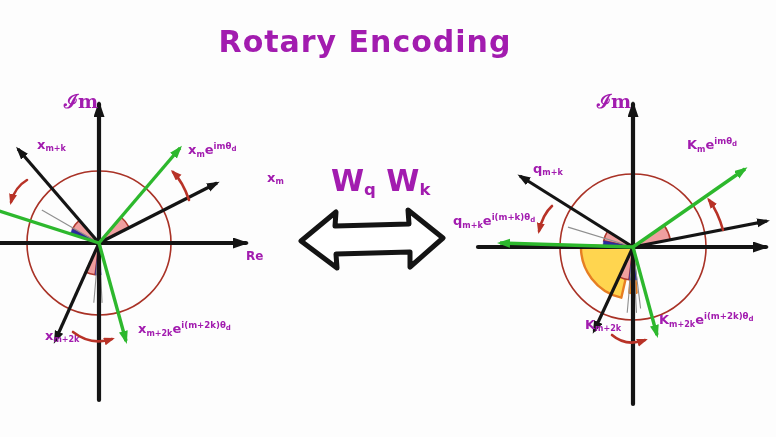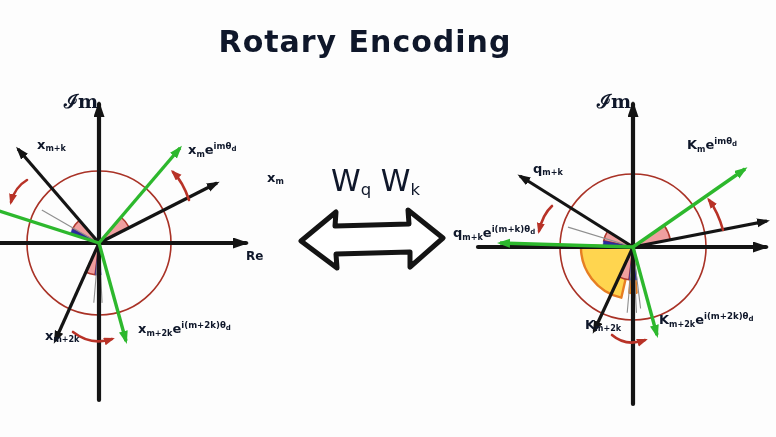--- a/index.html
+++ b/index.html
@@ -1,34 +1,34 @@
 <!DOCTYPE html>
 <html style="--ink_black: #141414; --vector_green: #2db82d; --circle_red: #a93226; --sector_pink: #ef9f9f; --sector_pink_border: #b03a2e; --sector_blue: #2b2ba0; --sector_yellow: #ffd54f; --sector_yellow_border: #e67e22; --rotation_arrow_red: #b83227; --guide_gray: #8f8f8f;"><head>
 <meta charset="utf-8">
 <style>
   html,body{margin:0;padding:0;background:#ffffff;}
   #stage{
     position:relative;width:776px;height:437px;overflow:hidden;background:#fdfdfd;
-    font-family:"DejaVu Sans","Liberation Sans",sans-serif;color:#0f172a;
+    font-family:"DejaVu Sans","Liberation Sans",sans-serif;color:#a21caf;
   }
   .title{
     position:absolute;left:365px;top:24px;transform:translateX(-50%);
     font-size:30px;font-weight:bold;letter-spacing:1px;white-space:nowrap;
   }
   .mathlbl{
     position:absolute;font-size:13px;font-weight:bold;white-space:nowrap;line-height:1;
   }
   .mathlbl sub{font-size:0.62em;vertical-align:-0.3em;}
   .mathlbl sup{font-size:0.66em;vertical-align:0.62em;}
   .mathlbl sup sub{font-size:0.82em;vertical-align:-0.35em;}
   .axislbl{position:absolute;font-weight:bold;white-space:nowrap;line-height:1;}
   .imlbl{font-size:19px;font-family:"DejaVu Serif","Liberation Serif",serif;}
   .relbl{font-size:12px;}
   .wqwk{
-    position:absolute;left:331px;top:163px;font-size:30px;font-weight:normal;white-space:nowrap;
+    position:absolute;left:331px;top:163px;font-size:30px;font-weight:bold;white-space:nowrap;
   }
   .wqwk sub{font-size:0.55em;vertical-align:-0.25em;}
   svg{position:absolute;left:0;top:0;}
   .axis{stroke:var(--ink_black);stroke-width:4.2;fill:none;stroke-linecap:round;}
   .vecB{stroke:var(--ink_black);stroke-width:3.2;fill:none;}
   .vecG{stroke:var(--vector_green);stroke-width:3.4;fill:none;}
   .unit{stroke:var(--circle_red);stroke-width:1.6;fill:none;}
   .secP{fill:var(--sector_pink);stroke:var(--sector_pink_border);stroke-width:1.6;}
   .secB{fill:var(--sector_blue);stroke:var(--sector_blue);stroke-width:0.5;}
   .secY{fill:var(--sector_yellow);stroke:var(--sector_yellow_border);stroke-width:2.4;stroke-linejoin:round;}
@@ -135,17 +135,17 @@
   <div class="axislbl relbl" style="left:246px;top:250px;">Re</div>
   <div class="mathlbl" style="left:37px;top:138px;">x<sub>m+k</sub></div>
   <div class="mathlbl" style="left:188px;top:142px;">x<sub>m</sub>e<sup>imθ<sub>d</sub></sup></div>
   <div class="mathlbl" style="left:223px;top:171px;margin-left:44px;">x<sub>m</sub></div>
   <div class="mathlbl" style="left:21px;top:329px;margin-left:24px;">x<sub>m+2k</sub></div>
   <div class="mathlbl" style="left:138px;top:321px;">x<sub>m+2k</sub>e<sup>i(m+2k)θ<sub>d</sub></sup></div>
 
   <div class="axislbl imlbl" style="left:597px;top:92px;">ℐm</div>
   <div class="mathlbl" style="left:533px;top:162px;">q<sub>m+k</sub></div>
   <div class="mathlbl" style="left:687px;top:137px;">K<sub>m</sub>e<sup>imθ<sub>d</sub></sup></div>
-  <div class="mathlbl" style="left:453px;top:225px;">q<sub>m+k</sub>e<sup>i(m+k)θ<sub>d</sub></sup></div>
+  <div class="mathlbl" style="left:453px;top:213px;">q<sub>m+k</sub>e<sup>i(m+k)θ<sub>d</sub></sup></div>
   <div class="mathlbl" style="left:585px;top:318px;">K<sub>m+2k</sub></div>
   <div class="mathlbl" style="left:659px;top:312px;">K<sub>m+2k</sub>e<sup>i(m+2k)θ<sub>d</sub></sup></div>
 
 </div>
 
 </body></html>

